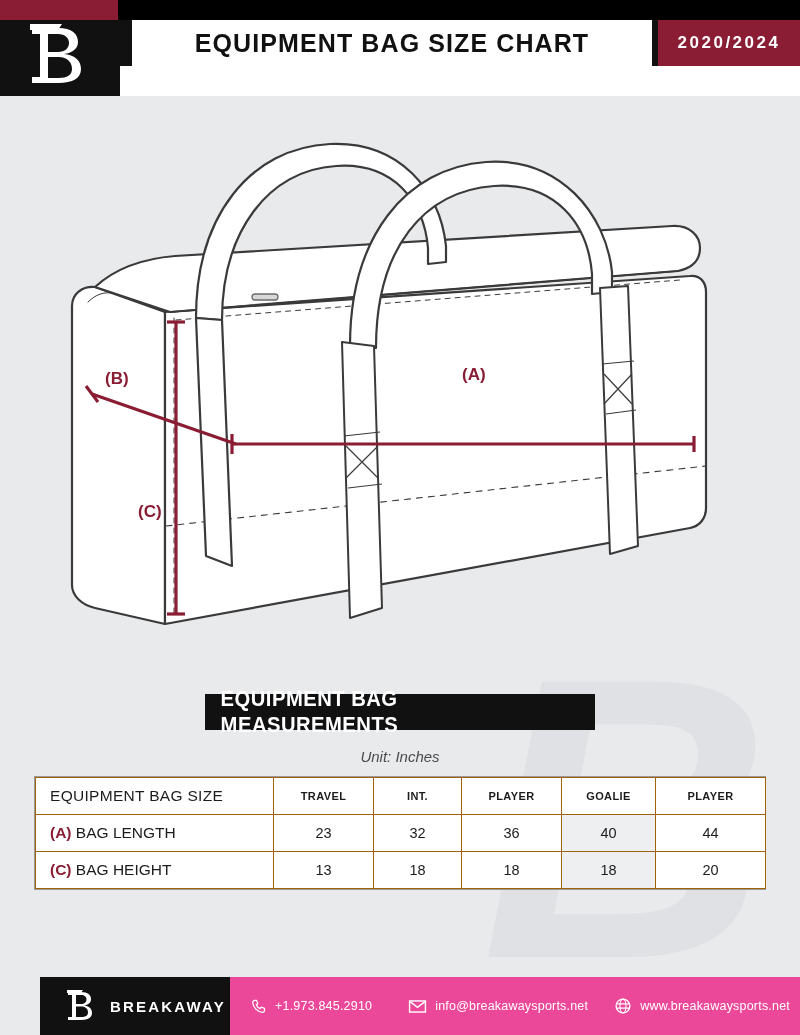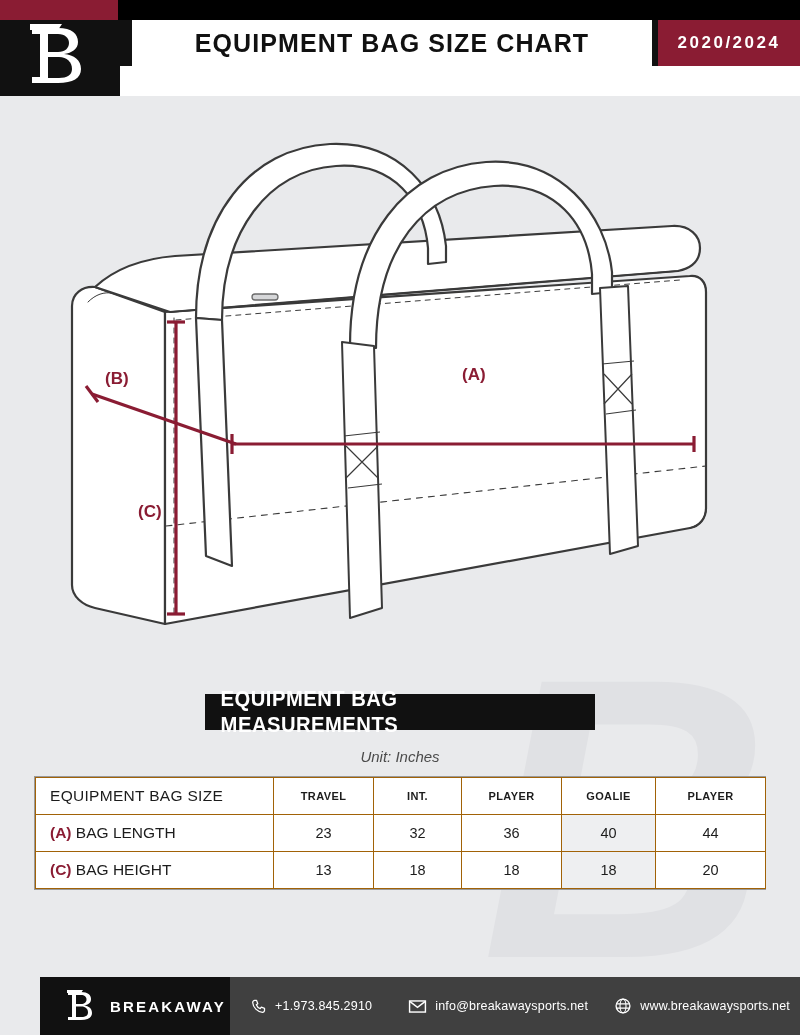--- a/index.html
+++ b/index.html
@@ -161,21 +161,21 @@
     display: flex; align-items: center; margin-left: 40px;
   }
   .footer-logo { margin-left: 26px; width: 32px; height: 34px; }
   .footer-brand {
     color: #ffffff; font-size: 15px; font-weight: bold;
     letter-spacing: 2.2px; margin-left: 12px;
   }
   .footer-maroon {
     position: absolute; top: 0; left: 230px;
     width: 570px; height: 58px;
-    background: #404040;
+    background: #ec4899;
     display: flex; align-items: center;
   }
   .contact {
     display: flex; align-items: center;
     color: #ffffff; font-size: 12.5px;
     margin-left: 20px;
   }
   .contact .cicon { margin-right: 8px; display: block; }
   .contact span { letter-spacing: 0.2px; }
 </style>

